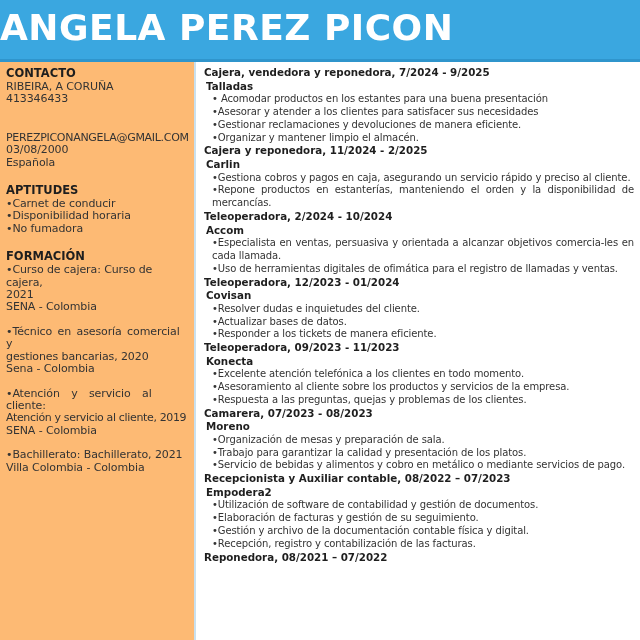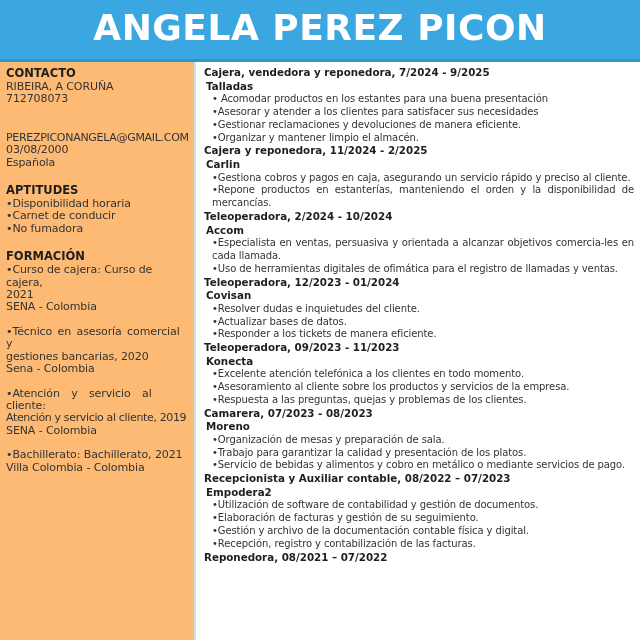--- a/index.html
+++ b/index.html
@@ -3,21 +3,21 @@
   <meta charset="utf-8">
   <style>
     * { margin: 0; padding: 0; box-sizing: border-box; }
     html, body { width: 640px; height: 640px; overflow: hidden; background: #ffffff; }
     body { font-family: "DejaVu Sans", sans-serif; color: #2b2b2b; position: relative; }
 
     .header {
       position: absolute; left: 0; top: 0; width: 640px; height: 62px;
       background: #3aa7e0;
       border-bottom: 3px solid #2f95cc;
-      display: flex; align-items: center; justify-content: center;
+      display: flex; align-items: center; 
     }
     .header h1 {
       font-family: "DejaVu Sans", sans-serif;
       font-weight: bold; color: #ffffff;
       font-size: 36px; letter-spacing: 0.5px;
       margin-top: -4px;
     }
 
     .sidebar {
       position: absolute; left: 0; top: 62px; width: 196px; height: 620px;
@@ -59,30 +59,30 @@
 <body>
 
 <div class="header">
   <h1>ANGELA PEREZ PICON</h1>
 </div>
 
 <div class="sidebar">
   <div>
     <div class="side-title">CONTACTO</div>
     <div class="side-line">RIBEIRA, A CORUÑA</div>
-    <div class="side-line">712708073</div>
+    <div class="side-line">413346433</div>
     <div class="side-line" style="letter-spacing:-0.3px;margin-top:26px;">PEREZPICONANGELA@GMAIL.COM</div>
     <div class="side-line">03/08/2000</div>
     <div class="side-line">Española</div>
   </div>
   <div class="side-gap"></div>
   <div>
     <div class="side-title">APTITUDES</div>
+    <div class="side-line">•Carnet de conducir</div>
     <div class="side-line">•Disponibilidad horaria</div>
-    <div class="side-line">•Carnet de conducir</div>
     <div class="side-line">•No fumadora</div>
   </div>
   <div class="side-gap"></div>
   <div>
     <div class="side-title">FORMACIÓN</div>
     <div class="edu-item">
       <div class="side-line">•Curso de cajera: Curso de cajera,</div>
       <div class="side-line">2021</div>
       <div class="side-line">SENA - Colombia</div>
     </div>

